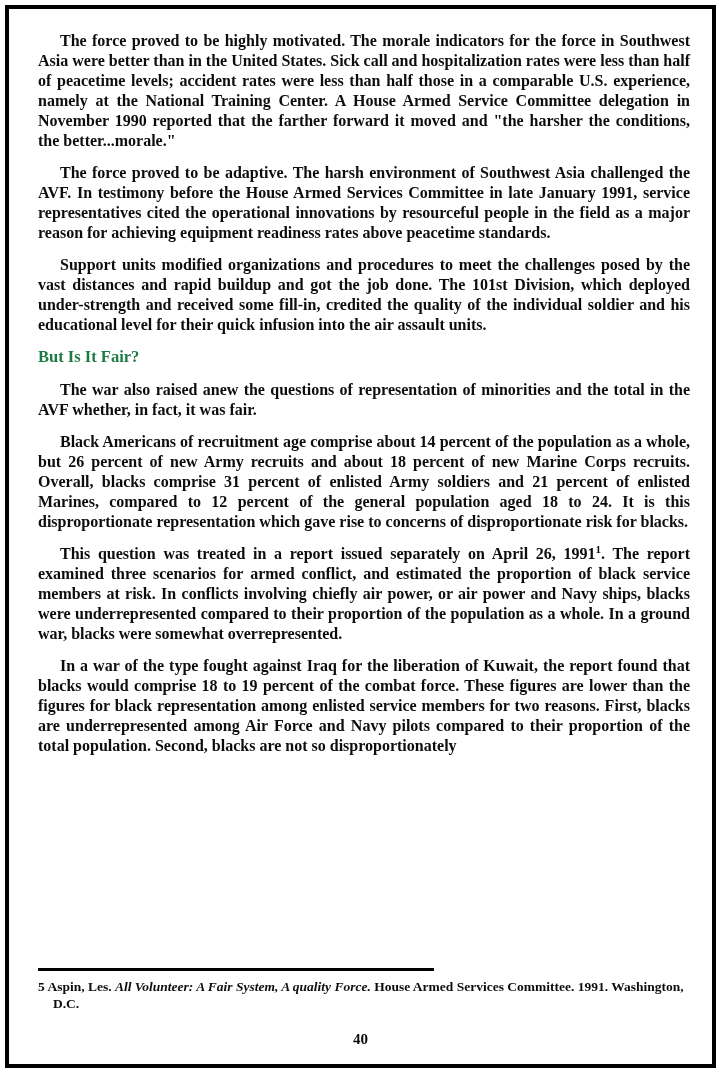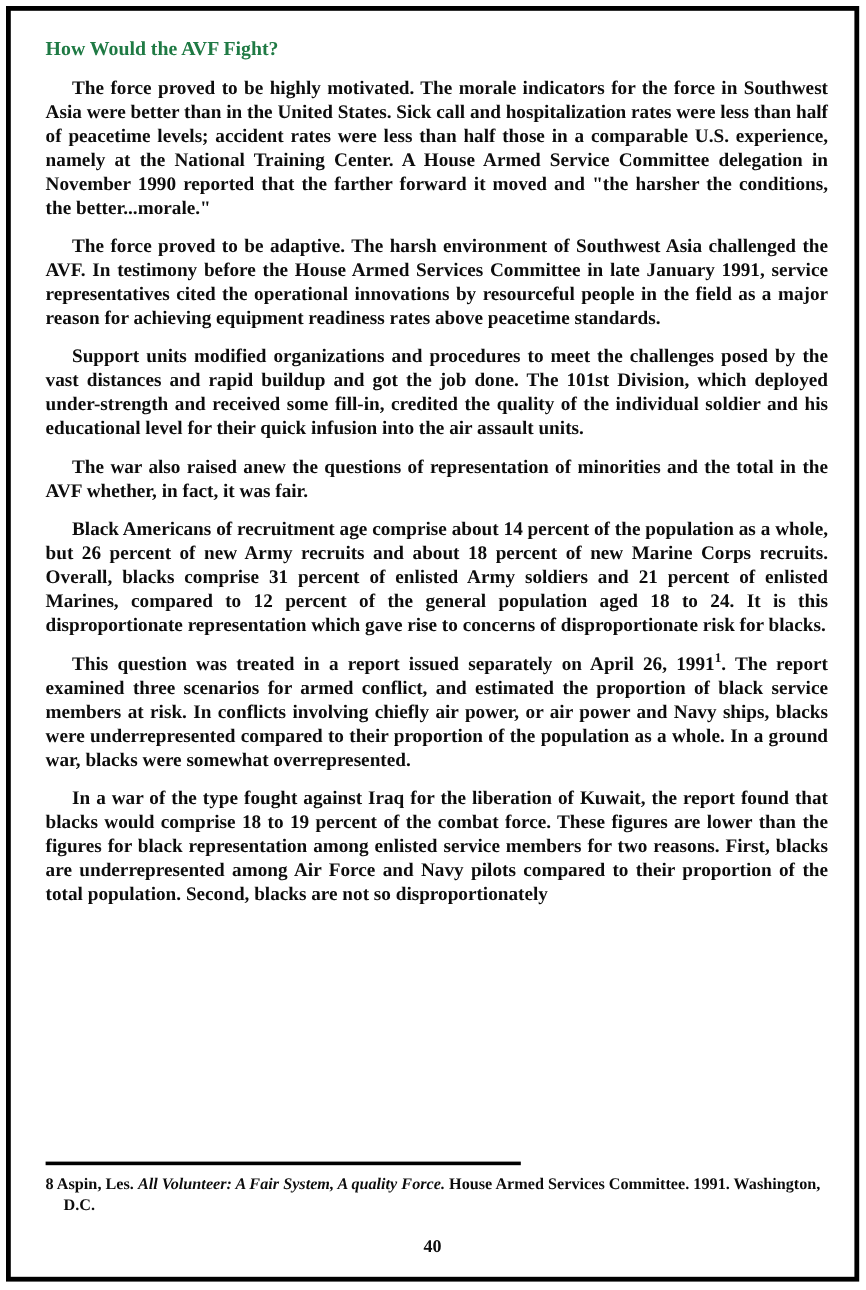--- a/index.html
+++ b/index.html
@@ -84,38 +84,38 @@
   }
 </style>
 </head>
 <body>
 
 <div class="page">
   <div class="frame">
 
     <div class="content">
 
-      <h2 class="heading">How Would the AVF Fight?</h2>
 
       <p class="para">The force proved to be highly motivated. The morale indicators for the force in Southwest Asia were better than in the United States. Sick call and hospitalization rates were less than half of peacetime levels; accident rates were less than half those in a comparable U.S. experience, namely at the National Training Center. A House Armed Service Committee delegation in November 1990 reported that the farther forward it moved and "the harsher the conditions, the better...morale."</p>
       <p class="para">The force proved to be adaptive. The harsh environment of Southwest Asia challenged the AVF. In testimony before the House Armed Services Committee in late January 1991, service representatives cited the operational innovations by resourceful people in the field as a major reason for achieving equipment readiness rates above peacetime standards.</p>
       <p class="para">Support units modified organizations and procedures to meet the challenges posed by the vast distances and rapid buildup and got the job done. The 101st Division, which deployed under-strength and received some fill-in, credited the quality of the individual soldier and his educational level for their quick infusion into the air assault units.</p>
 
+      <h2 class="heading second">But Is It Fair?</h2>
 
       <p class="para">The war also raised anew the questions of representation of minorities and the total in the AVF whether, in fact, it was fair.</p>
       <p class="para">Black Americans of recruitment age comprise about 14 percent of the population as a whole, but 26 percent of new Army recruits and about 18 percent of new Marine Corps recruits. Overall, blacks comprise 31 percent of enlisted Army soldiers and 21 percent of enlisted Marines, compared to 12 percent of the general population aged 18 to 24. It is this disproportionate representation which gave rise to concerns of disproportionate risk for blacks.</p>
       <p class="para"><span>This question was treated in a report issued separately on April 26, 1991</span><sup>1</sup><span>. The report examined three scenarios for armed conflict, and estimated the proportion of black service members at risk. In conflicts involving chiefly air power, or air power and Navy ships, blacks were underrepresented compared to their proportion of the population as a whole. In a ground war, blacks were somewhat overrepresented.</span></p>
       <p class="para">In a war of the type fought against Iraq for the liberation of Kuwait, the report found that blacks would comprise 18 to 19 percent of the combat force. These figures are lower than the figures for black representation among enlisted service members for two reasons. First, blacks are underrepresented among Air Force and Navy pilots compared to their proportion of the total population. Second, blacks are not so disproportionately</p>
 
     </div>
 
     <div class="footnote-area">
       <div class="footnote-rule"></div>
       <p class="footnote">
-        <span>8 Aspin, Les.</span>
+        <span>5 Aspin, Les.</span>
         <i>All Volunteer: A Fair System, A quality Force.</i>
         <span>House Armed Services Committee. 1991. Washington, D.C.</span>
       </p>
     </div>
 
     <div class="page-number">40</div>
 
   </div>
 </div>
 

